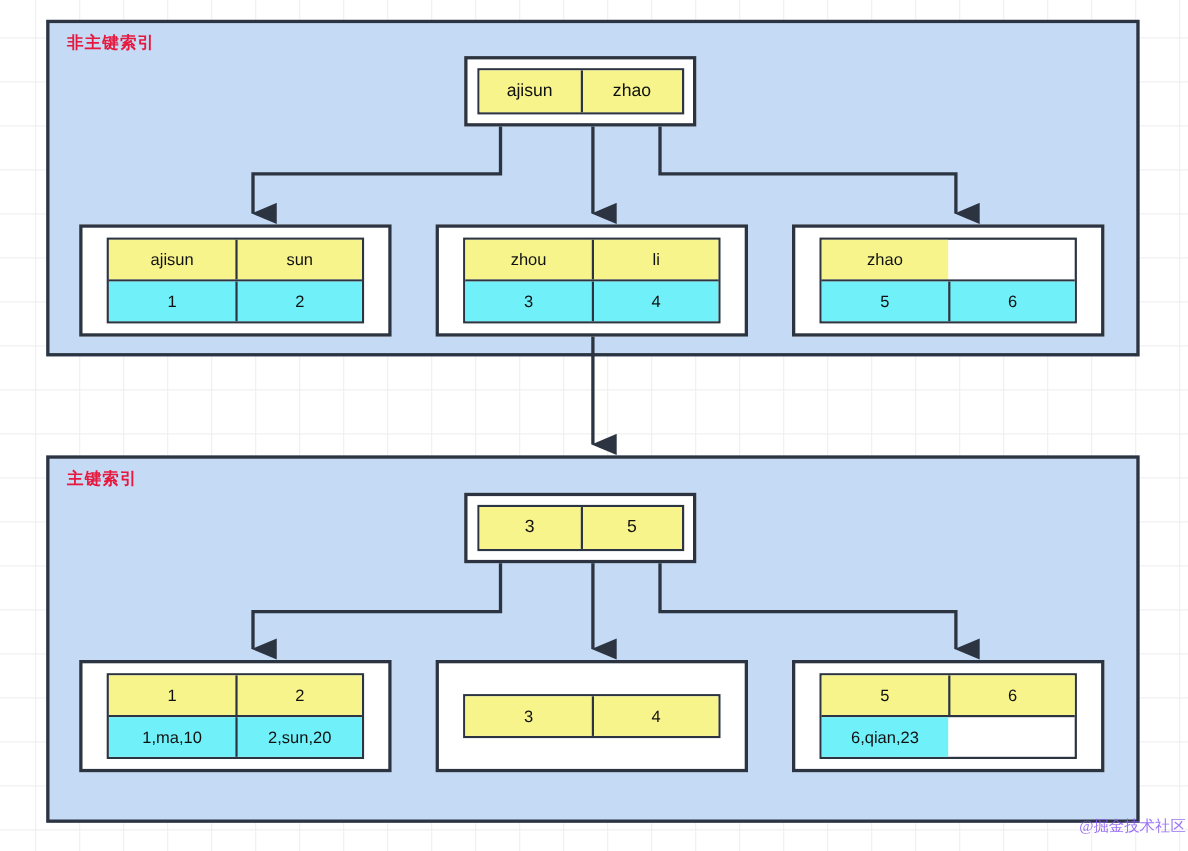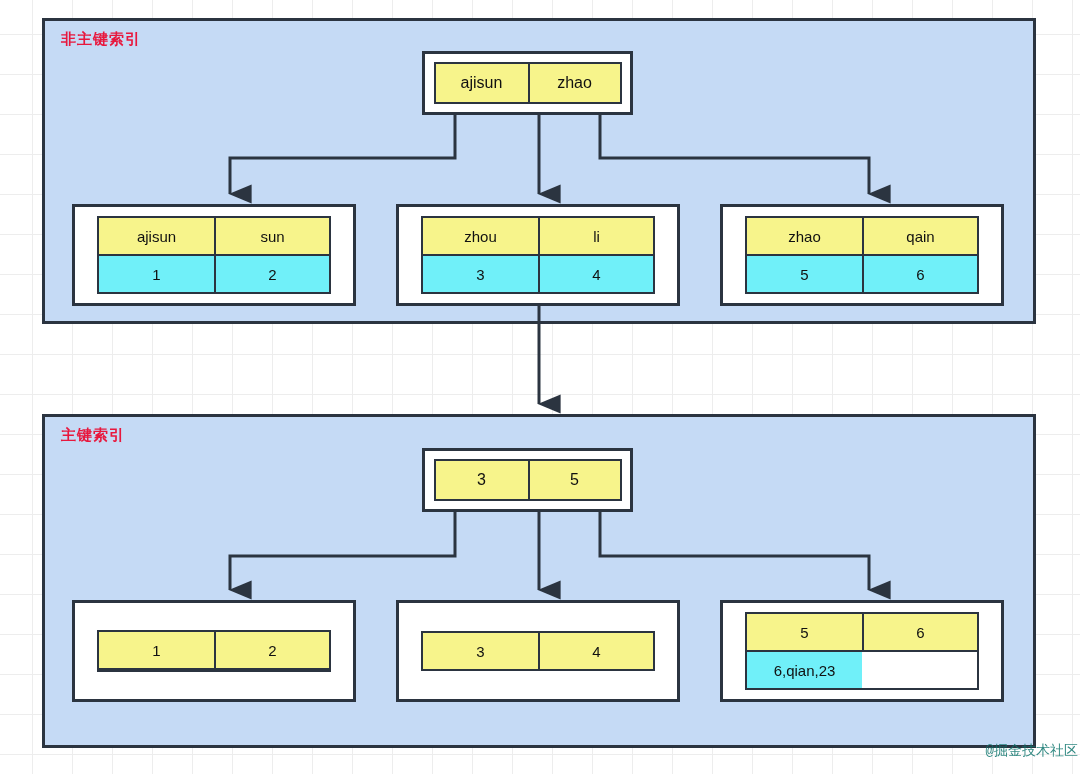--- a/index.html
+++ b/index.html
@@ -142,23 +142,23 @@
     width: 1080px;
     height: 774px;
     pointer-events: none;
   }
 
   
   #watermark {
     position: absolute;
     right: 14px;
     bottom: 14px;
-    color: #0f766e;
+    color: #8b5cf6;
     font-size: 14px;
-    font-family: Liberation Mono, monospace;
+    font-family: Liberation Serif, serif;
     opacity: 0.85;
     white-space: nowrap;
   }
 </style>
 </head>
 <body>
 
 <div class="canvas">
 
   <div class="panel" id="panel-nonprimary">
@@ -195,21 +195,20 @@
         <div class="leaf-cell">3</div>
         <div class="leaf-cell">4</div>
       </div>
     </div>
   </div>
 
   <div class="leaf-node" style="left:720px; top:204px; width:284px; height:102px;">
     <div class="leaf-grid">
       <div class="leaf-row row-key">
         <div class="leaf-cell">zhao</div>
-        <div class="leaf-cell">qain</div>
       </div>
       <div class="leaf-row row-val">
         <div class="leaf-cell">5</div>
         <div class="leaf-cell">6</div>
       </div>
     </div>
   </div>
 
   <div class="panel" id="panel-primary">
     <div class="panel-label">主键索引</div>
@@ -222,20 +221,22 @@
     </div>
   </div>
 
   <div class="leaf-node" style="left:72px; top:600px; width:284px; height:102px;">
     <div class="leaf-grid">
       <div class="leaf-row row-key">
         <div class="leaf-cell">1</div>
         <div class="leaf-cell">2</div>
       </div>
       <div class="leaf-row row-val">
+        <div class="leaf-cell">1,ma,10</div>
+        <div class="leaf-cell">2,sun,20</div>
       </div>
     </div>
   </div>
 
   <div class="leaf-node" style="left:396px; top:600px; width:284px; height:102px;">
     <div class="leaf-grid">
       <div class="leaf-row row-key">
         <div class="leaf-cell">3</div>
         <div class="leaf-cell">4</div>
       </div>

